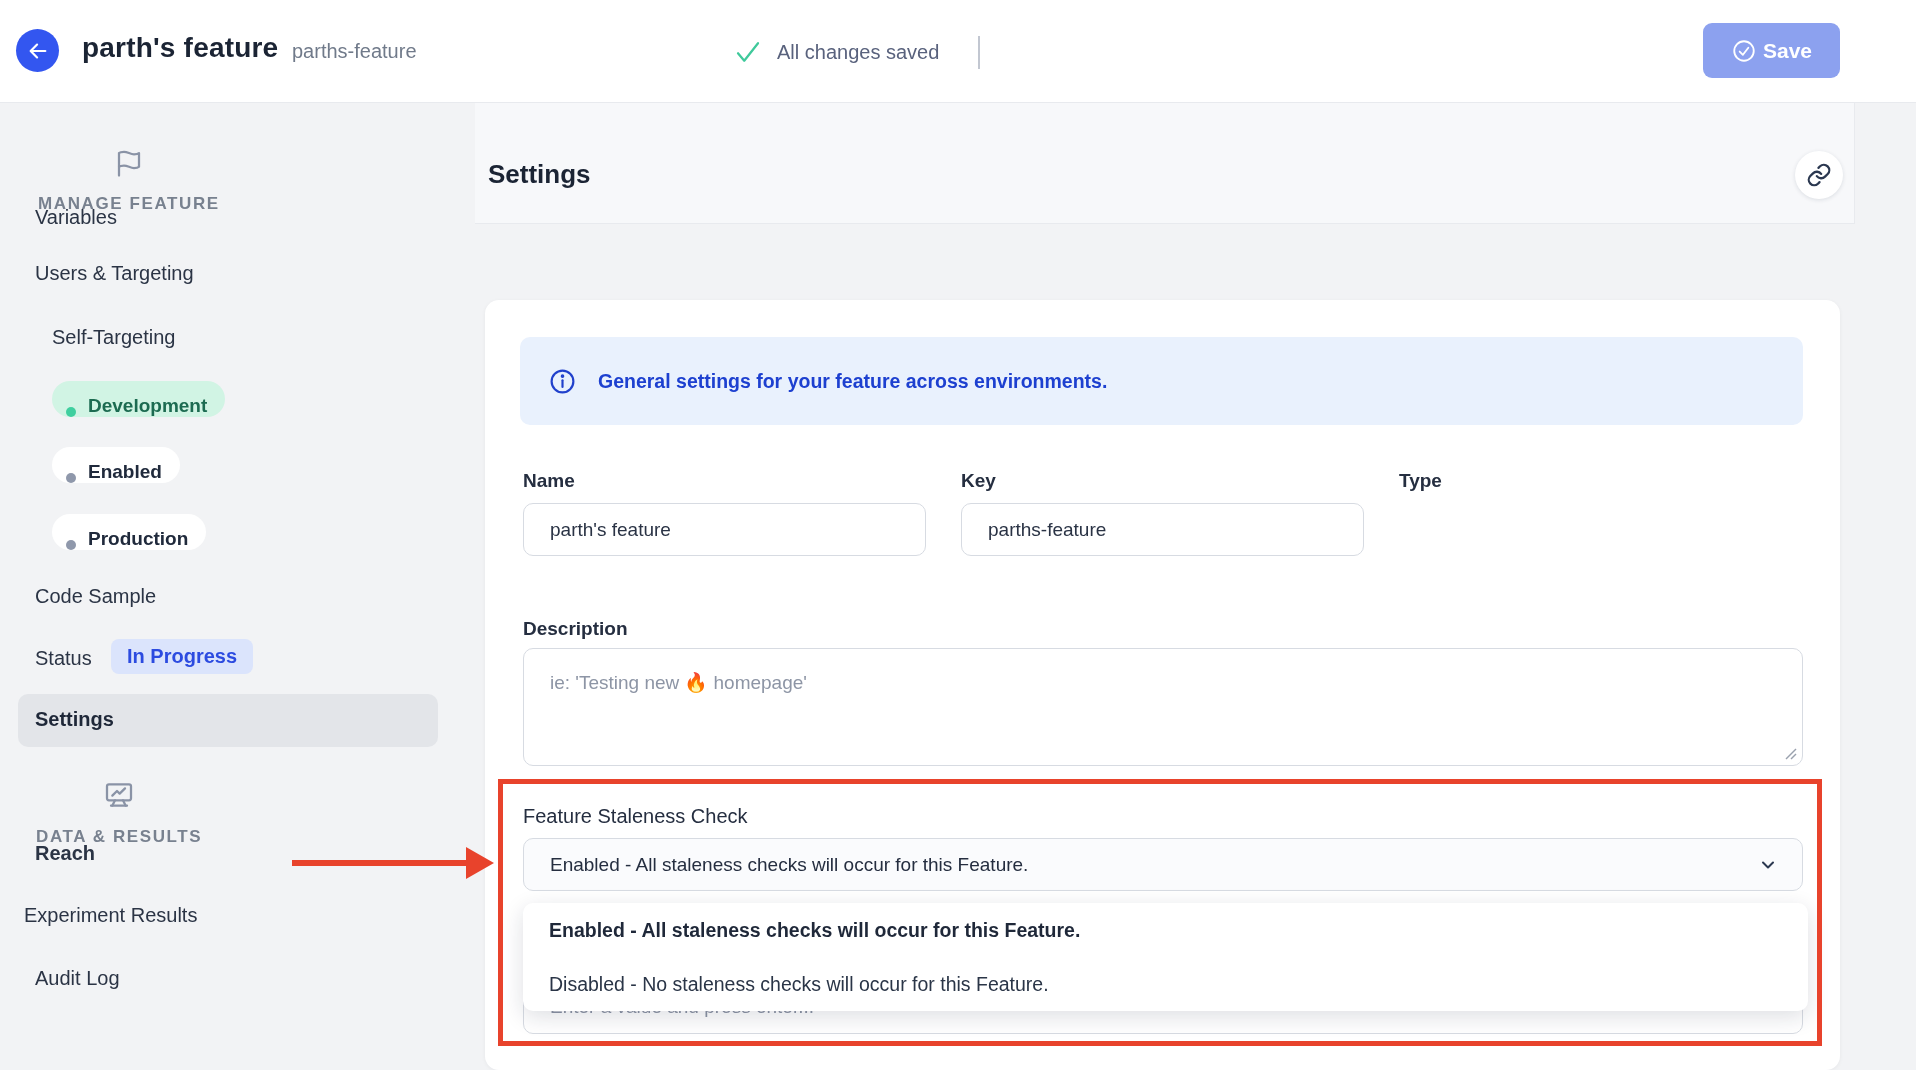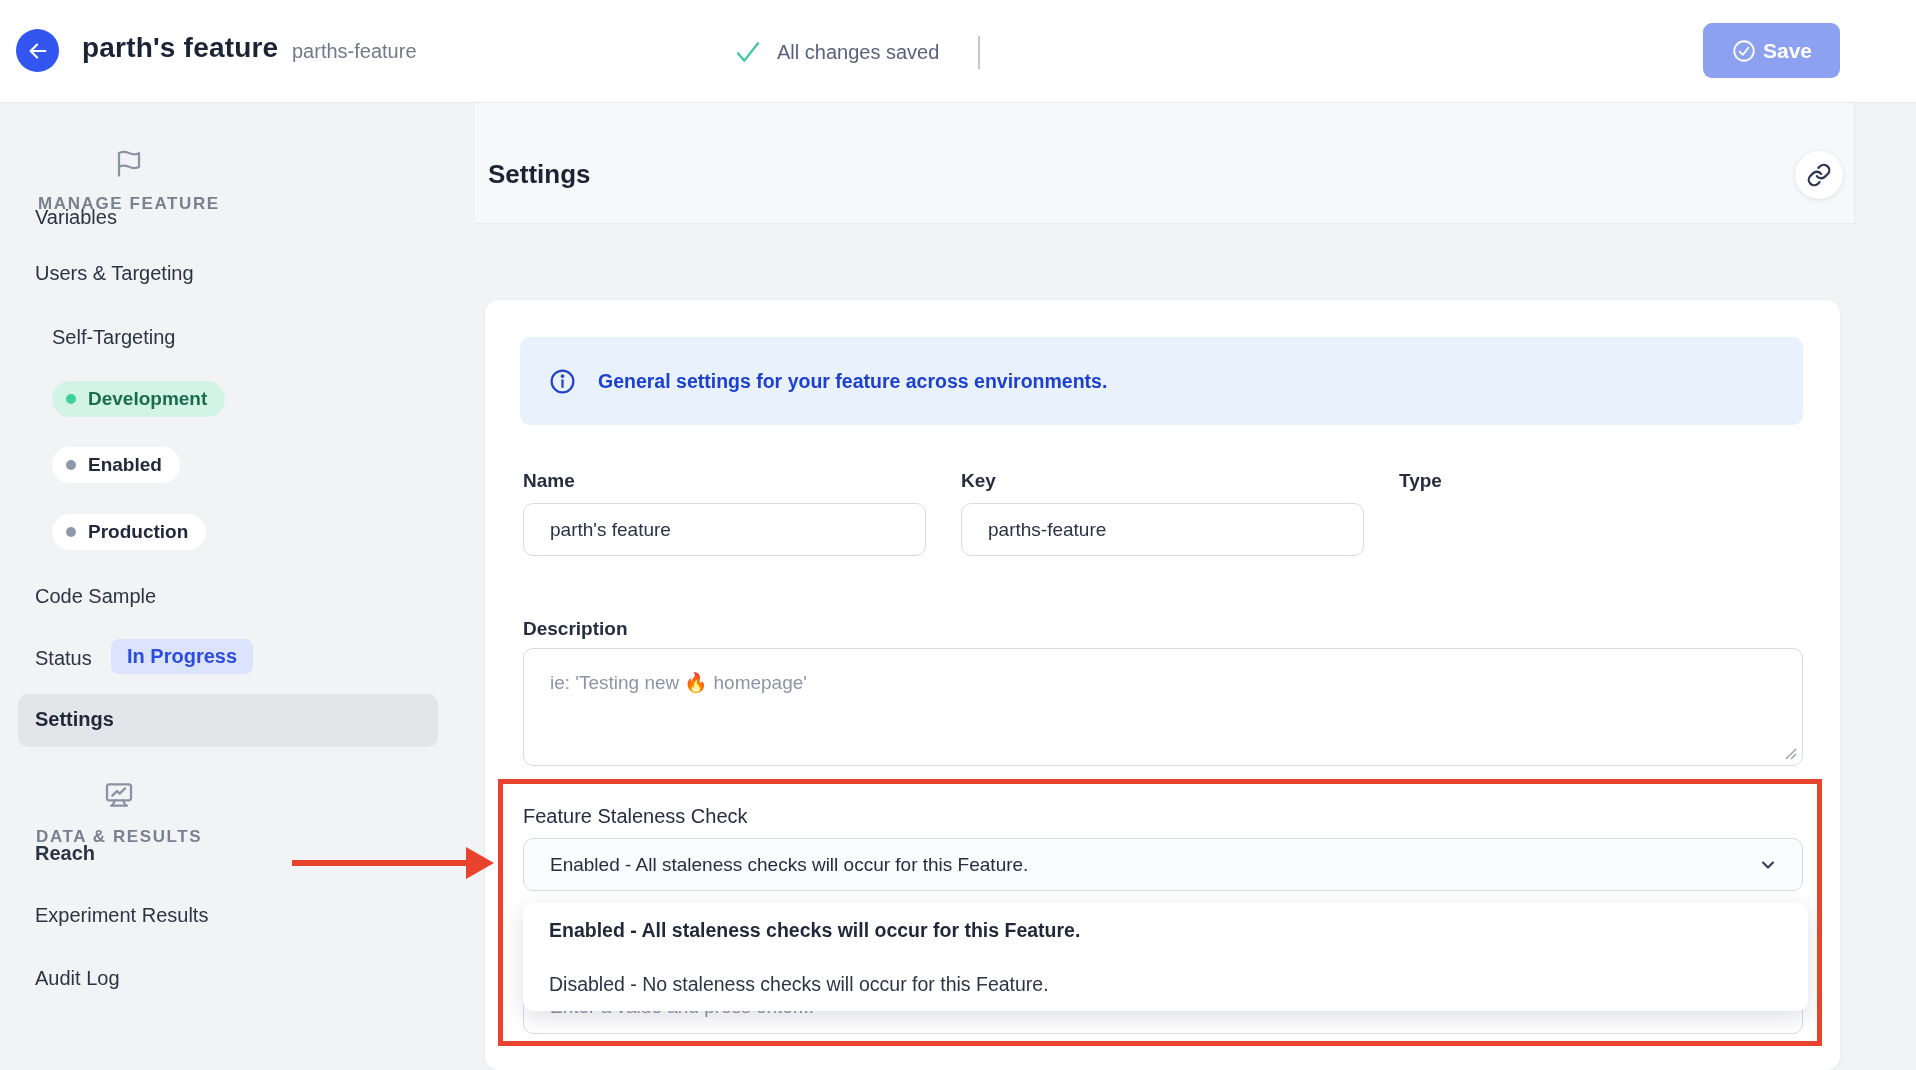--- a/index.html
+++ b/index.html
@@ -15,21 +15,21 @@
   .saved-text { position:absolute; left:777px; top:41px; font-size:20px; color:#59627d; }
   .header-divider { position:absolute; left:978px; top:36px; width:2px; height:33px; background:#c2c7d1; }
   .last-modified { position:absolute; left:1005px; top:41px; font-size:20px; color:#4d5668; text-decoration:underline; text-underline-offset:5px; text-decoration-color:#8e96a5; cursor:pointer; }
   .save-btn { position:absolute; left:1703px; top:23px; width:137px; height:55px; border-radius:9px; background:#8ca1ef; display:flex; align-items:center; justify-content:center; gap:6px; cursor:pointer; }
   .save-btn span { color:#ffffff; font-size:21px; font-weight:600; }
 
   
   .sidebar { position:absolute; left:0; top:103px; width:475px; height:967px; }
   .side-section { position:absolute; display:flex; align-items:center; gap:16px; color:#78818f; font-size:17px; font-weight:700; letter-spacing:1.6px;flex-direction:column; }
   .side-item { position:absolute; font-size:20px; color:#2b3445; cursor:pointer; line-height:24px; }
-  .env-pill { position:absolute; height:36px; border-radius:18px; display:inline-flex; align-items:center; gap:12px; padding:0 18px 0 14px; font-size:19px; font-weight:600; cursor:pointer; }
+  .env-pill { position:absolute; height:36px; border-radius:18px; display:inline-flex; align-items:flex-end; gap:12px; padding:0 18px 0 14px; font-size:19px; font-weight:600; cursor:pointer; }
   .env-dot { width:10px; height:10px; border-radius:50%; }
   .pill-dev { background:#d1f4e4; color:#1c6b51; }
   .pill-dev .env-dot { background:#3fcf9f; }
   .pill-plain { background:#ffffff; color:#202a3c; }
   .pill-plain .env-dot { background:#8f98ab; }
   .status-badge { position:absolute; left:111px; top:536px; height:35px; padding:0 16px; border-radius:8px; background:#dbe4fc; color:#2c4be0; font-size:20px; font-weight:600; display:inline-flex; align-items:center; cursor:pointer; }
   .settings-selected { position:absolute; left:18px; top:591px; width:420px; height:53px; background:#e3e5e9; border-radius:10px; cursor:pointer; }
   .settings-selected span { position:absolute; left:17px; top:14px; font-size:20px; font-weight:600; color:#1f2839; }
 
   
@@ -125,21 +125,21 @@
       <rect x="3" y="4" width="18" height="12" rx="1.5"></rect>
       <polyline points="7 12.5 10.5 9 12.5 11 16.5 7"></polyline>
       <line x1="9" y1="16" x2="7" y2="20"></line>
         <line x1="15" y1="16" x2="17" y2="20"></line>
         <line x1="6" y1="20" x2="18" y2="20"></line>
     </svg>
     <span>DATA &amp; RESULTS</span>
   </div>
 
   <div class="side-item" style="left:35px; top:738px;font-weight:bold;">Reach</div>
-  <div class="side-item" style="left:35px; top:800px;">Experiment Results</div>
+  <div class="side-item" style="left:24px; top:800px;">Experiment Results</div>
   <div class="side-item" style="left:35px; top:863px;">Audit Log</div>
 </div>
 
 <div class="main-header">
   <div class="page-title">Settings</div>
   <div class="link-btn">
     <svg width="26" height="26" viewBox="0 0 24 24" fill="none" stroke="#2b3850" stroke-width="2.1" stroke-linecap="round" stroke-linejoin="round">
       <path d="M10 13a5 5 0 0 0 7.54.54l2.5-2.5a5 5 0 0 0-7.07-7.07L11.5 5.43"></path>
       <path d="M14 11a5 5 0 0 0-7.54-.54l-2.5 2.5a5 5 0 0 0 7.07 7.07l1.46-1.46"></path>
     </svg>

